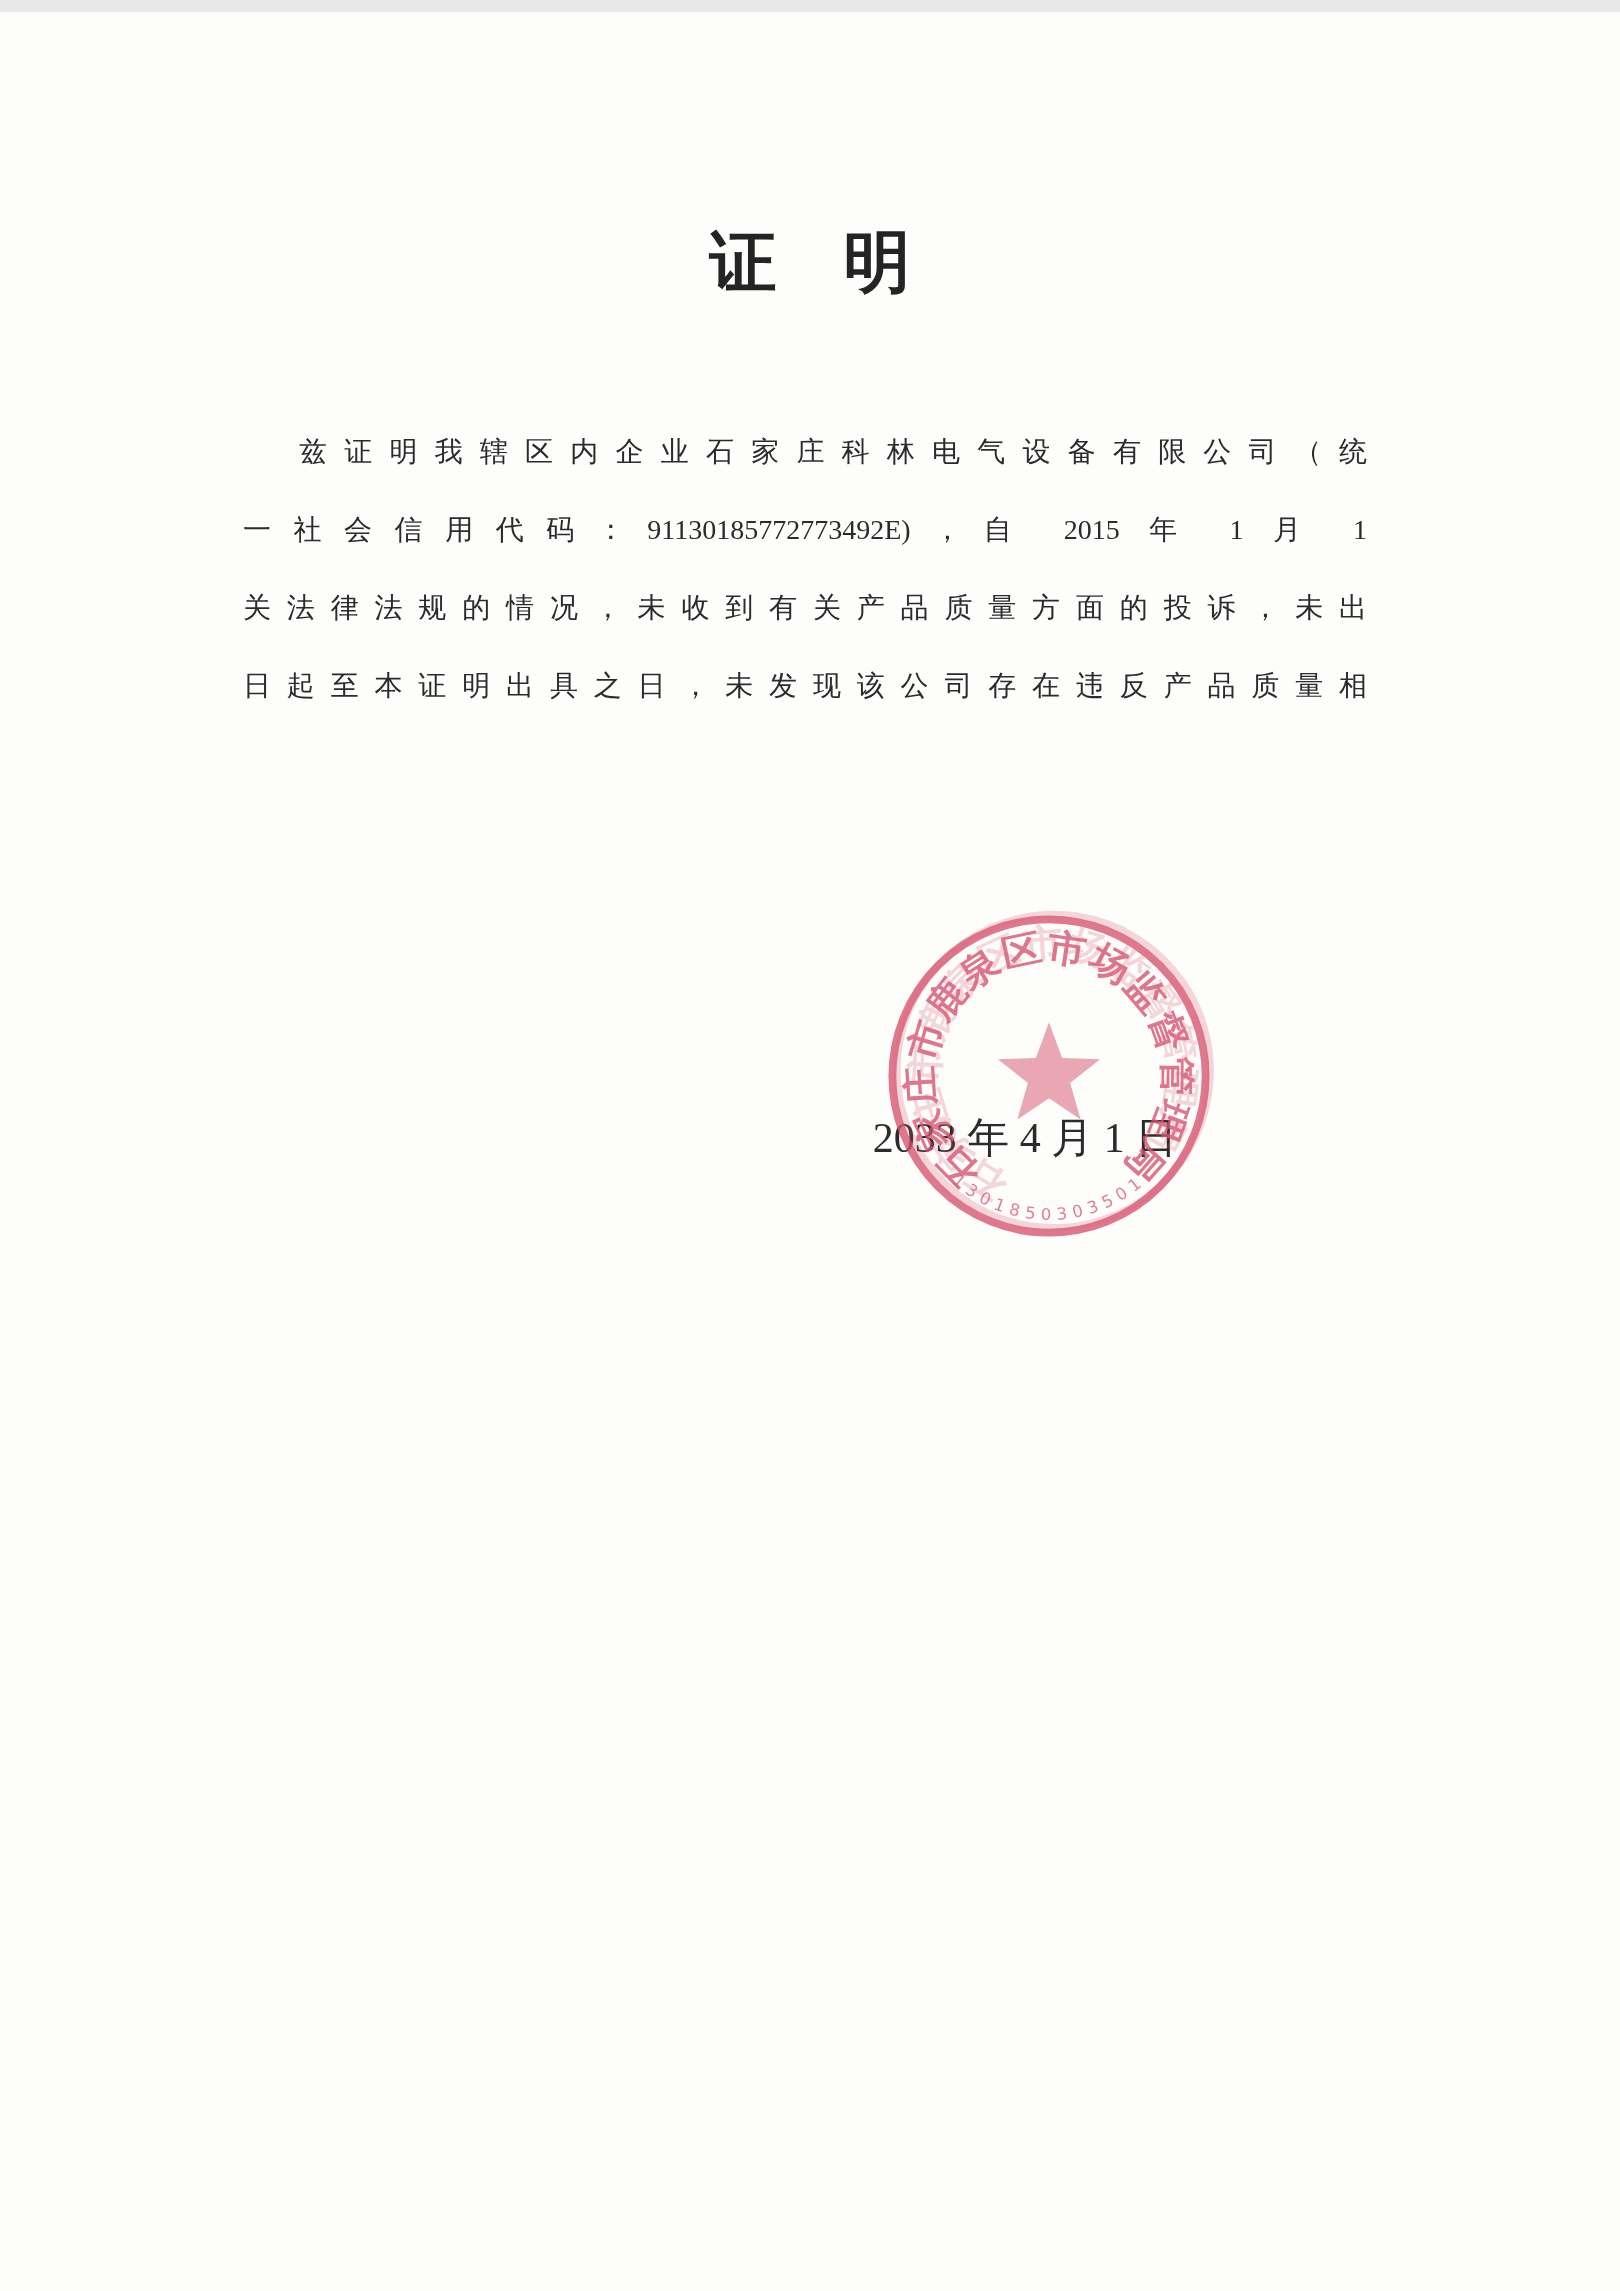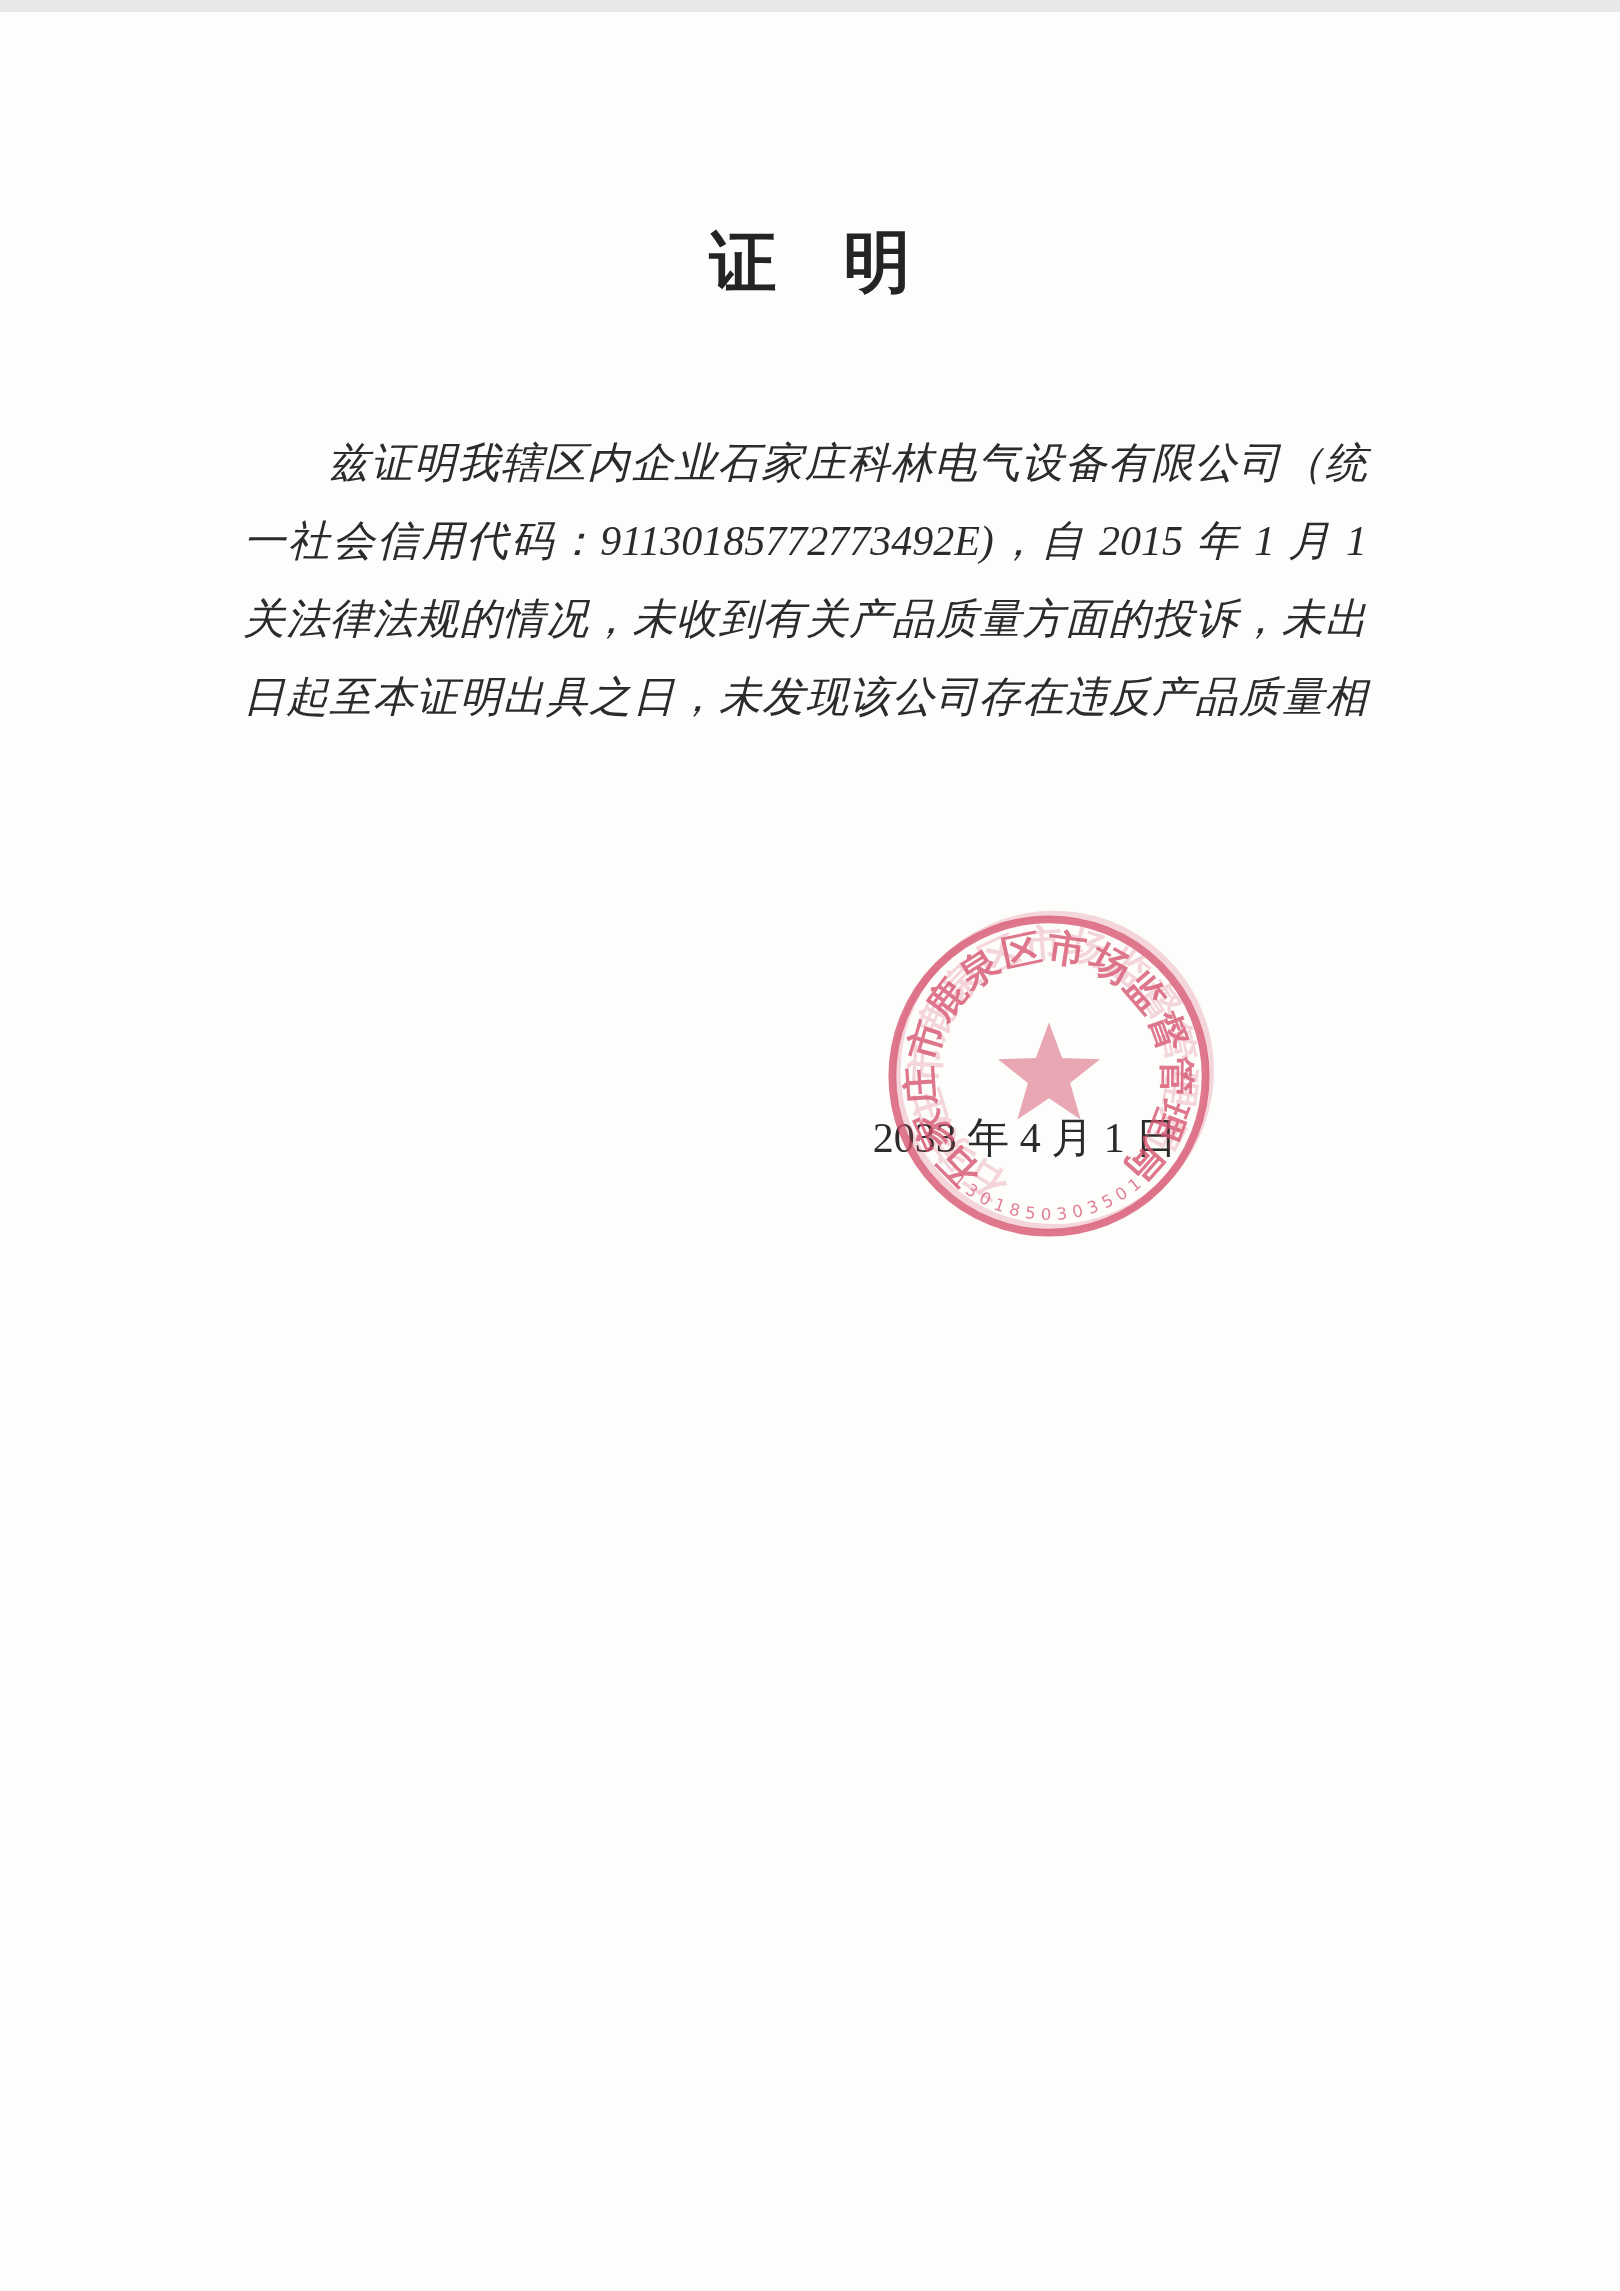--- a/index.html
+++ b/index.html
@@ -17,24 +17,23 @@
     top:210px;left:0;width:1620px;
     margin:0;
     text-align:center;
     font-size:67px;
     font-weight:bold;
     line-height:1.2;
     color:#242424;
   }
   .body-block{
     position:absolute;
-    left:243px;top:412px;width:1124px;
-    font-size:42px;
+    left:243px;top:401px;width:1124px;
+    font-size:28px;
     line-height:78px;
-    font-style:italic;
   }
   .line{
     margin:0;
     height:78px;
   }
   .justify{
     text-align:justify;
     text-align-last:justify;
     text-justify:inter-character;
   }

